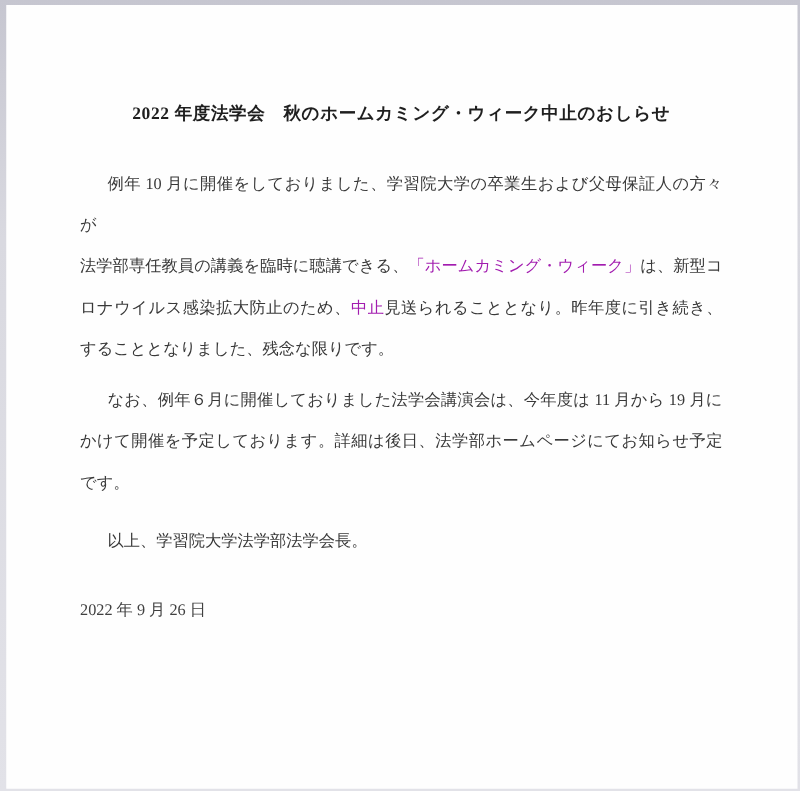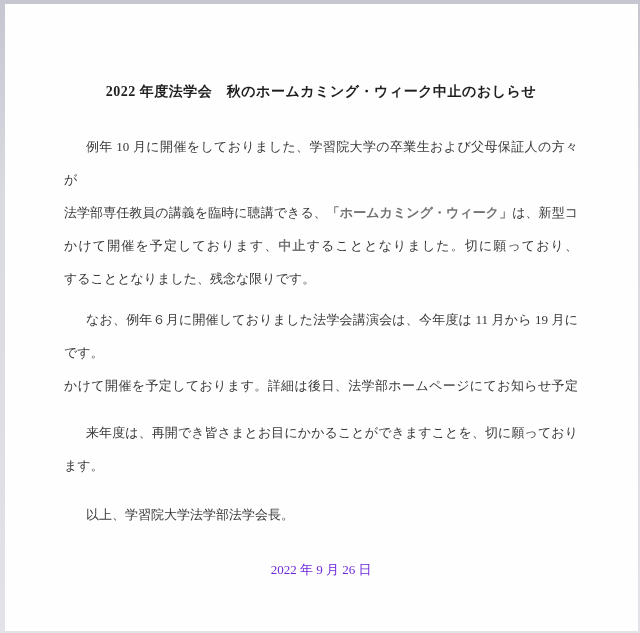--- a/index.html
+++ b/index.html
@@ -34,48 +34,44 @@
   .para { margin: 0; }
   .para-1 { margin-bottom: 8px; }
   .para-2 { margin-bottom: 14px; }
   .para-3 { margin-bottom: 16px; }
   .para-4 { margin-bottom: 25px; }
   .line {
     text-align: justify;
   }
   .line.flush { text-align-last: justify; }
   .line.indent { text-indent: 22px; }
-  .bold { font-weight: 700; color: #737373; }
+  .bold { font-weight: 400; color: #a21caf; }
   .footer {
-    text-align: center;
+    text-align: left;
     line-height: 28px;
-    color: #6d28d9;
+    color: #404040;
   }
 </style>
 </head>
 <body>
 
 <div class="photo">
   <div class="page">
     <h1 class="title">2022 年度法学会　秋のホームカミング・ウィーク中止のおしらせ</h1>
     <div id="doc-body">
         <div class="para para-1">
           <div class="line indent flush"><span>例年 10 月に開催をしておりました、学習院大学の卒業生および父母保証人の方々が</span></div>
           <div class="line flush"><span>法学部専任教員の講義を臨時に聴講できる、</span><span class="bold">「ホームカミング・ウィーク」</span><span>は、新型コ</span></div>
-          <div class="line flush"><span>かけて開催を予定しております、</span><span class="bold">中止</span><span>することとなりました。切に願っており、</span></div>
+          <div class="line flush"><span>ロナウイルス感染拡大防止のため、</span><span class="bold">中止</span><span>見送られることとなり。昨年度に引き続き、</span></div>
           <div class="line"><span>することとなりました、残念な限りです。</span></div>
         </div>
         <div class="para para-2">
           <div class="line indent flush"><span>なお、例年６月に開催しておりました法学会講演会は、今年度は 11 月から 19 月に</span></div>
+          <div class="line flush"><span>かけて開催を予定しております。詳細は後日、法学部ホームページにてお知らせ予定</span></div>
           <div class="line"><span>です。</span></div>
-          <div class="line flush"><span>かけて開催を予定しております。詳細は後日、法学部ホームページにてお知らせ予定</span></div>
-        </div>
-        <div class="para para-3">
-          <div class="line indent flush"><span>来年度は、再開でき皆さまとお目にかかることができますことを、切に願っており</span></div>
-          <div class="line"><span>ます。</span></div>
         </div>
         <div class="para para-4">
           <div class="line indent"><span>以上、学習院大学法学部法学会長。</span></div>
         </div>
       </div>
     <div class="footer">
       <div>2022 年 9 月 26 日</div>
     </div>
   </div>
 </div>

